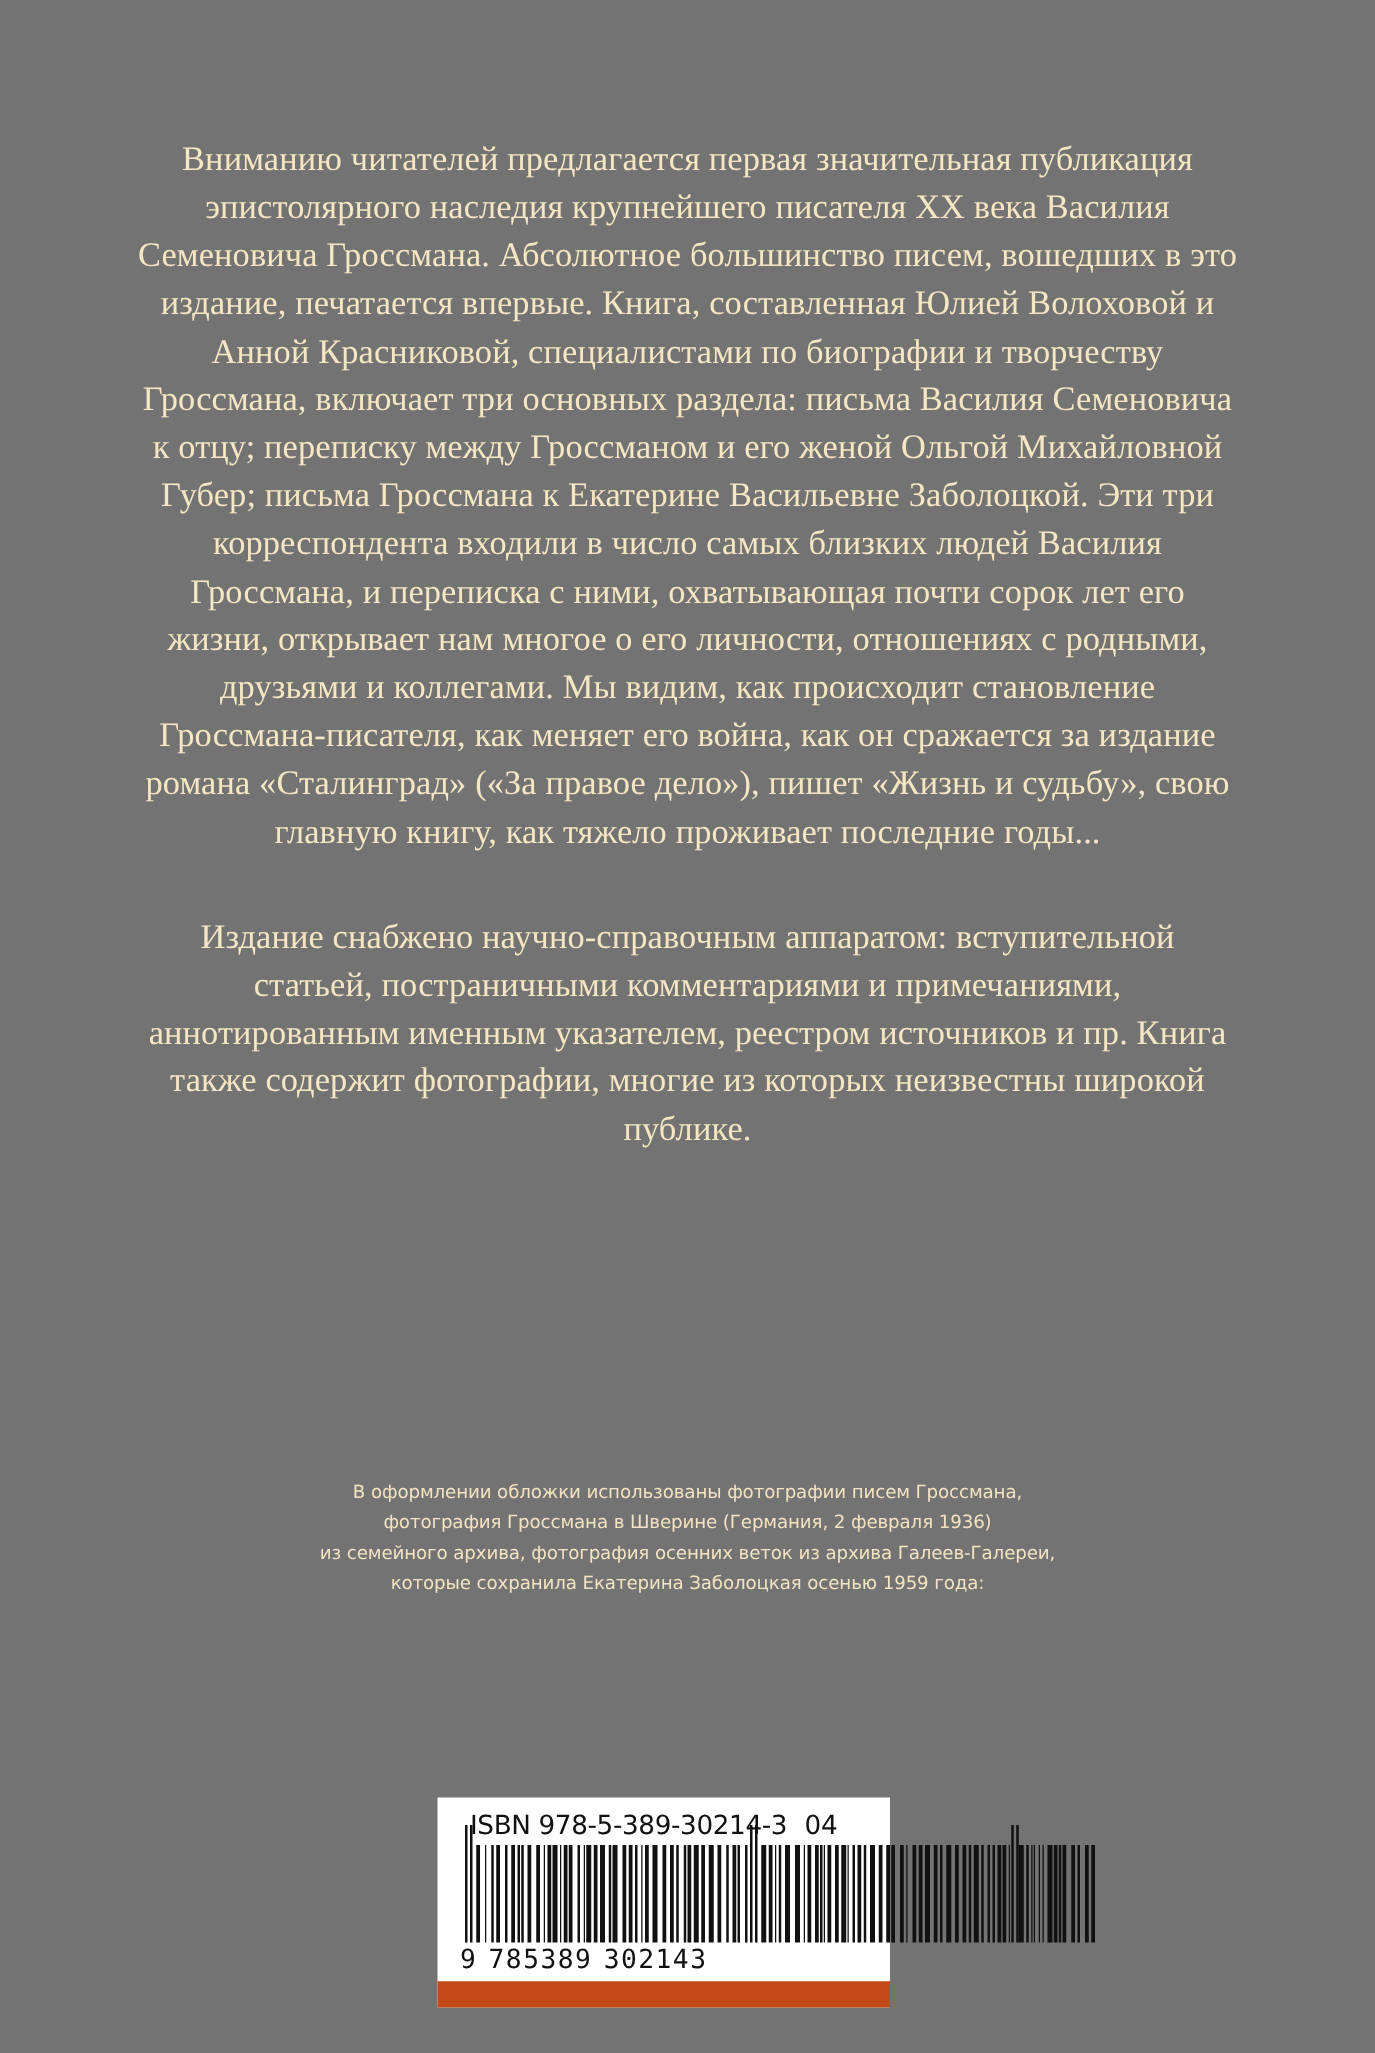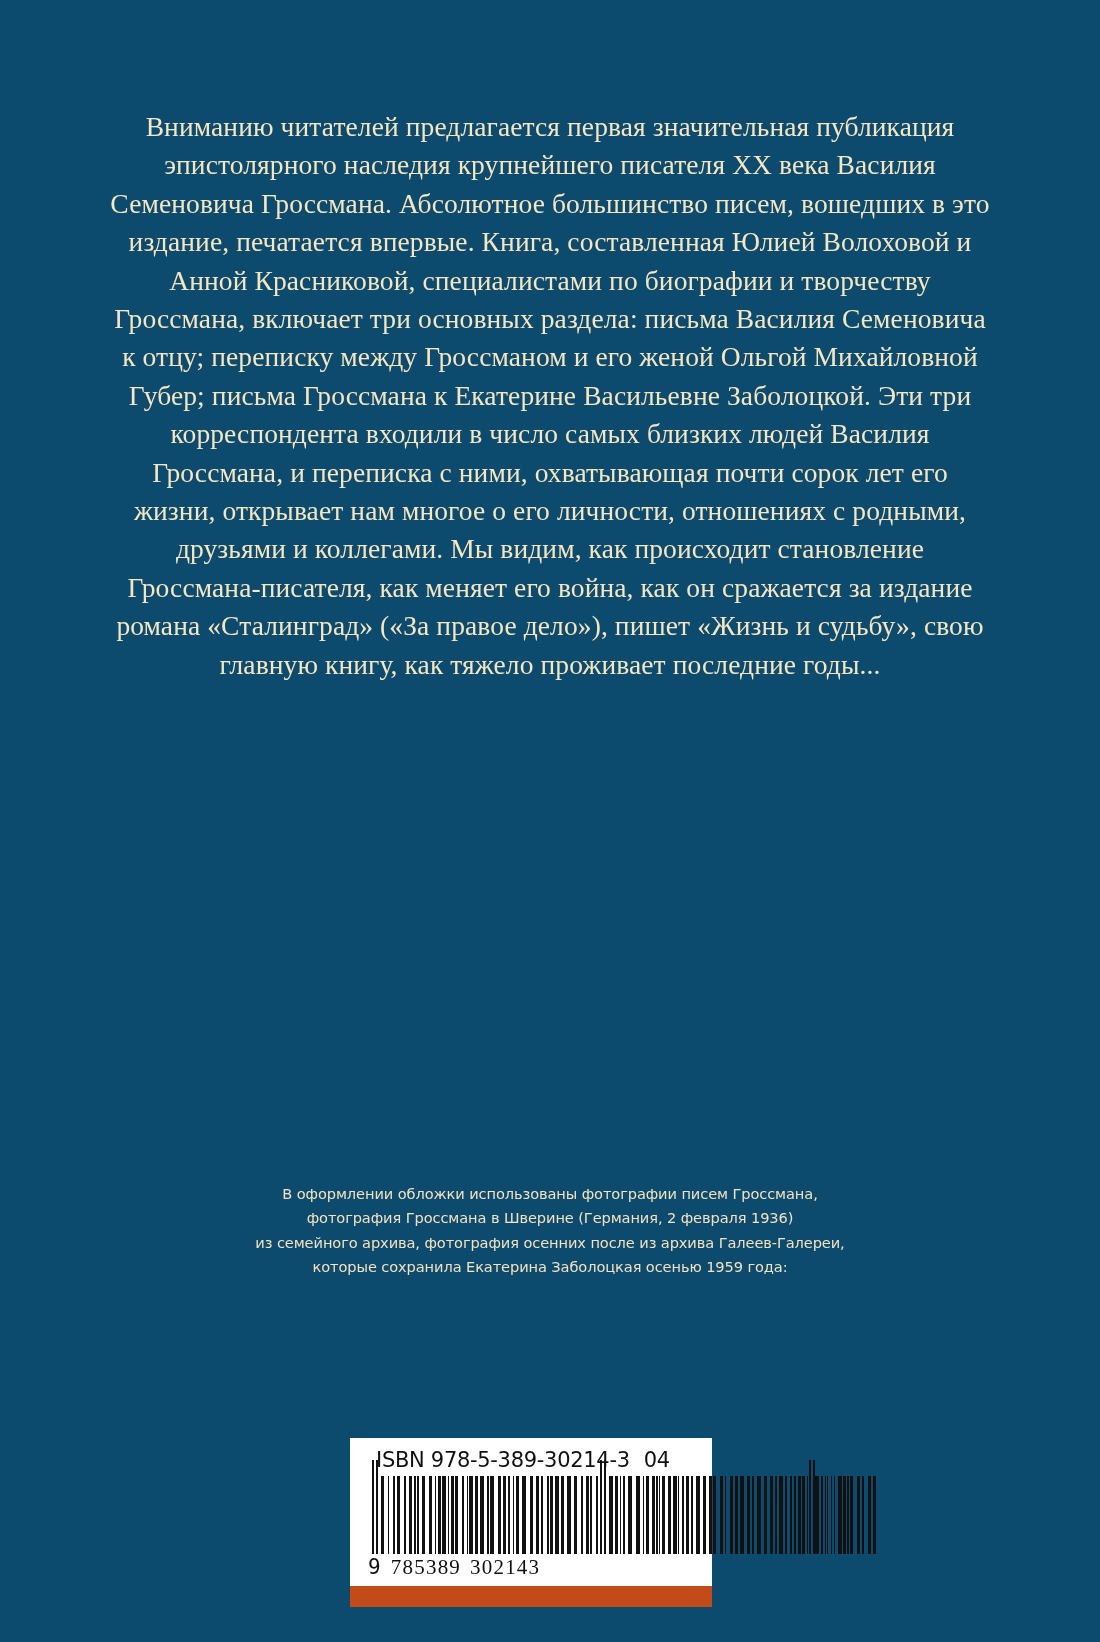--- a/index.html
+++ b/index.html
@@ -12,21 +12,21 @@
     height: 1642px;
     background: #75220c;
     font-family: "Liberation Serif", "DejaVu Serif", serif;
     overflow: hidden;
     position: relative;
   }
 
   .cover {
     position: absolute;
     inset: 0;
-    background: #0c4a6e;
+    background: #737373;
     display: flex;
     flex-direction: column;
   }
 
   
   .blurb {
     position: absolute;
     left: 0;
     right: 0;
     top: 108px;
@@ -131,41 +131,42 @@
     display: flex;
     align-items: baseline;
     padding: 1px 22px 6px 18px;
     box-sizing: border-box;
     color: #111111;
     font-size: 21px;
     letter-spacing: 1.2px;
     font-family: "DejaVu Sans Mono", "Liberation Mono", monospace;
   }
   .digits-left { margin-right: 9px; }
-  .digits-group { margin-right: 9px; font-family: Liberation Serif, serif; }
+  .digits-group { margin-right: 9px; }
 
   .barcode-orange-strip {
     height: 21px;
     background: #c34a19;
     width: 100%;
   }
 </style>
 </head>
 <body>
 
 <div class="cover">
 
   <div class="blurb">
     <p class="para-1">Вниманию читателей предлагается первая значительная публикация эпистолярного наследия крупнейшего писателя XX века Василия Семеновича Гроссмана. Абсолютное большинство писем, вошедших в это издание, печатается впервые. Книга, составленная Юлией Волоховой и Анной Красниковой, специалистами по биографии и творчеству Гроссмана, включает три основных раздела: письма Василия Семеновича к отцу; переписку между Гроссманом и его женой Ольгой Михайловной Губер; письма Гроссмана к Екатерине Васильевне Заболоцкой. Эти три корреспондента входили в число самых близких людей Василия Гроссмана, и переписка с ними, охватывающая почти сорок лет его жизни, открывает нам многое о его личности, отношениях с родными, друзьями и коллегами. Мы видим, как происходит становление Гроссмана-писателя, как меняет его война, как он сражается за издание романа «Сталинград» («За правое дело»), пишет «Жизнь и судьбу», свою главную книгу, как тяжело проживает последние годы...</p>
+    <p class="para-2">Издание снабжено научно-справочным аппаратом: вступительной статьей, постраничными комментариями и примечаниями, аннотированным именным указателем, реестром источников и пр. Книга также содержит фотографии, многие из которых неизвестны широкой публике.</p>
   </div>
 
   <div class="credits">
     <p>В оформлении обложки использованы фотографии писем Гроссмана,</p>
     <p>фотография Гроссмана в Шверине (Германия, 2 февраля 1936)</p>
-    <p>из семейного архива, фотография осенних после из архива Галеев-Галереи,</p>
+    <p>из семейного архива, фотография осенних веток из архива Галеев-Галереи,</p>
     <p>которые сохранила Екатерина Заболоцкая осенью 1959 года:</p>
   </div>
 
   <div class="barcode-block">
 
     <div class="barcode-isbn-row">
       <span class="isbn-text">ISBN 978-5-389-30214-3</span>
       <span class="addon-text">04</span>
     </div>
 

